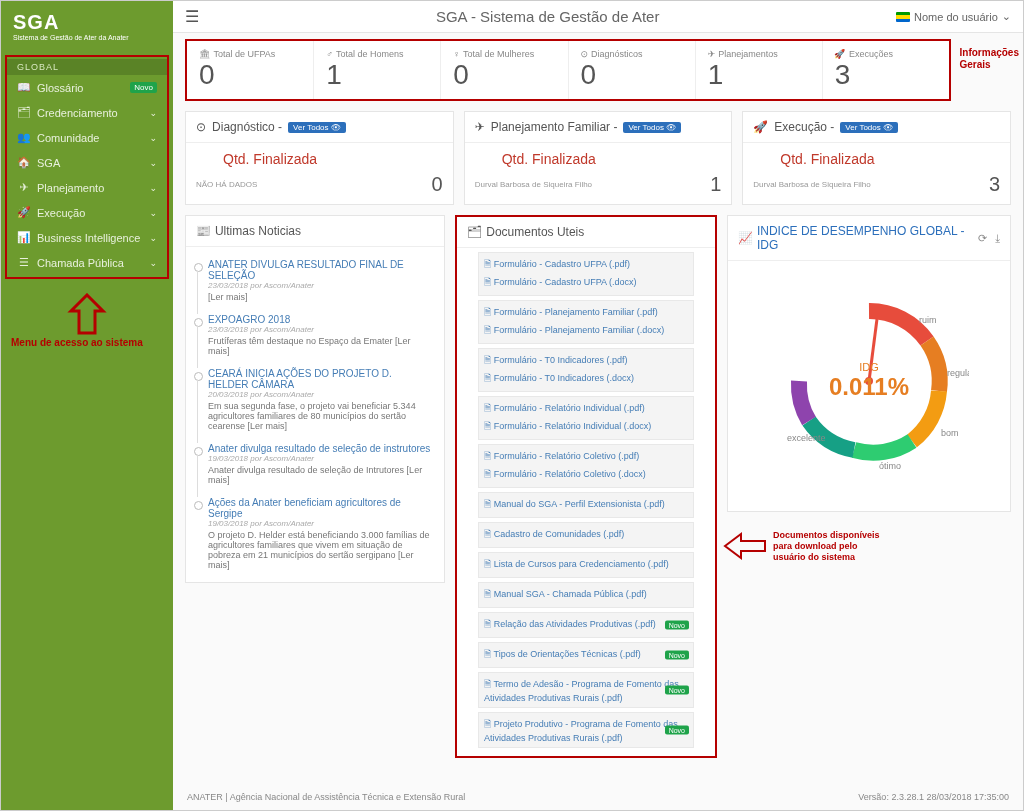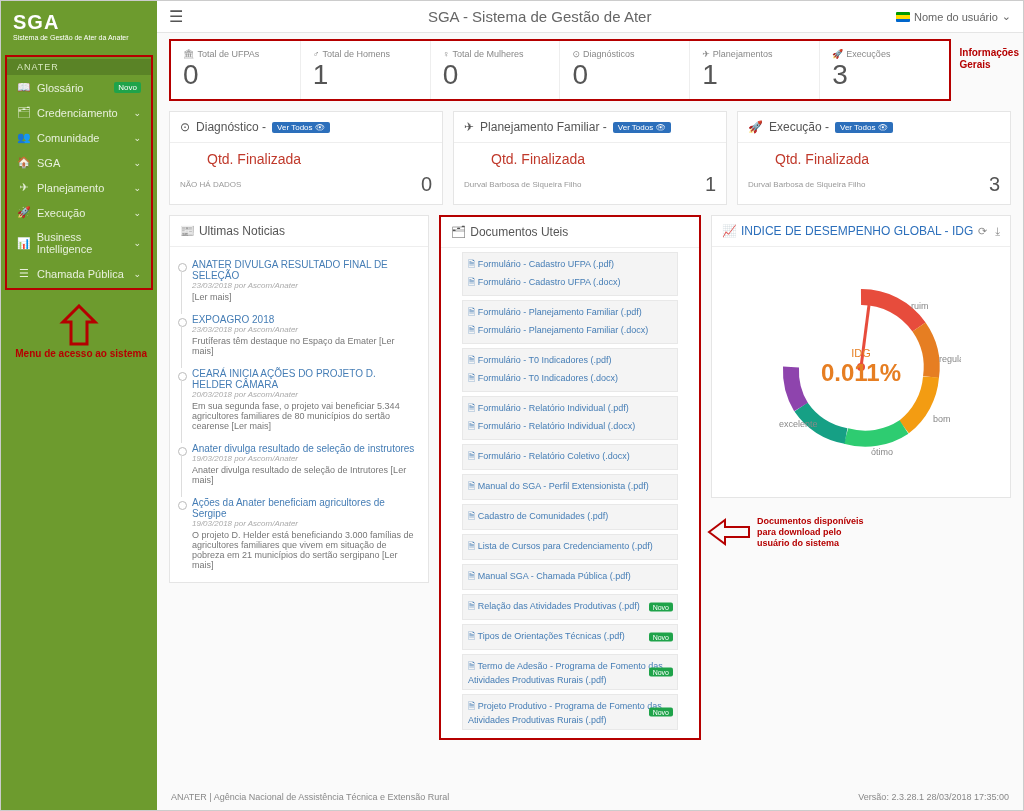--- a/index.html
+++ b/index.html
@@ -1,27 +1,27 @@
 <!DOCTYPE html>
 <html><head>
 <meta charset="utf-8">
 <style>
 * { box-sizing: border-box; margin: 0; padding: 0; }
 body { font-family: Arial, sans-serif; font-size: 11px; color: #555; background: #f5f5f5; width: 1024px; height: 811px; overflow: hidden; border: 1px solid #ccc; }
 .layout { display: flex; width: 100%; height: 100%; }
-.sidebar { width: 156px; background: #6d9b2e; color: #fff; flex-shrink: 0; }
+.sidebar { width: 172px; background: #6d9b2e; color: #fff; flex-shrink: 0; }
 .logo { padding: 10px 12px 6px; font-size: 20px; font-weight: bold; letter-spacing: 1px; }
 .logo-sub { font-size: 7px; letter-spacing: 0; display: block; font-weight: normal; }
 .menu-box { border: 2px solid #b50000; margin: 8px 4px 0; padding: 2px 0; }
 .menu-cat { background: #5a8326; font-size: 9px; padding: 3px 10px; color: #d8e8c0; letter-spacing: 1px; }
 .menu-item { display: flex; align-items: center; padding: 6px 10px; cursor: pointer; font-size: 11px; color: #e8f0dc; }
 .menu-item .mi-icon { width: 14px; margin-right: 6px; font-size: 11px; text-align: center; }
 .menu-item .mi-chev { margin-left: auto; font-size: 9px; }
 .menu-badge { background: #1fa34a; color: #fff; font-size: 8px; padding: 1px 4px; border-radius: 2px; margin-left: auto; }
-.sidebar-caption { color: #b50000; font-size: 10px; font-weight: bold; text-align: right; padding: 0 10px; }
+.sidebar-caption { color: #b50000; font-size: 10px; font-weight: bold; text-align: left; padding: 0 10px; }
 
 .main { flex: 1; display: flex; flex-direction: column; background: #fafafa; min-width: 0; }
 .topbar { background: #fff; border-bottom: 1px solid #e5e5e5; padding: 6px 12px; display: flex; align-items: center; }
 .hamburger { font-size: 16px; color: #555; cursor: pointer; }
 .app-title { flex: 1; text-align: center; font-size: 15px; color: #666; }
 .user-chip { display: flex; align-items: center; gap: 4px; font-size: 11px; color: #666; cursor: pointer; }
 .user-chip .flag { width: 14px; height: 10px; background: linear-gradient(#090 33%, #fd0 33% 66%, #06c 66%); border-radius: 1px; }
 
 .stats-row { display: flex; background: #fff; margin: 6px 12px 0; border: 2px solid #b50000; position: relative; }
 .stat { flex: 1; padding: 8px 12px; border-right: 1px solid #eee; }
@@ -77,21 +77,21 @@
 </head>
 <body>
 
 <div class="layout">
   <aside class="sidebar">
     <div class="logo">
       <span>SGA</span>
       <span class="logo-sub">Sistema de Gestão de Ater da Anater</span>
     </div>
     <div class="menu-box">
-      <div class="menu-cat">ANATER</div>
+      <div class="menu-cat">GLOBAL</div>
       <div id="menu-items">
           <div class="menu-item">
             <span class="mi-icon">📖</span>
             <span>Glossário</span>
             <span class="menu-badge">Novo</span>
           </div>
           <div class="menu-item">
             <span class="mi-icon">🗂</span>
             <span>Credenciamento</span>
             <span class="mi-chev">⌄</span>
@@ -276,20 +276,21 @@
             </div>
             <div class="doc-group">
               <span class="doc-line">🗎 Formulário - T0 Indicadores (.pdf)</span>
               <span class="doc-line">🗎 Formulário - T0 Indicadores (.docx)</span>
             </div>
             <div class="doc-group">
               <span class="doc-line">🗎 Formulário - Relatório Individual (.pdf)</span>
               <span class="doc-line">🗎 Formulário - Relatório Individual (.docx)</span>
             </div>
             <div class="doc-group">
+              <span class="doc-line">🗎 Formulário - Relatório Coletivo (.pdf)</span>
               <span class="doc-line">🗎 Formulário - Relatório Coletivo (.docx)</span>
             </div>
             <div class="doc-group">
               <span class="doc-line">🗎 Manual do SGA - Perfil Extensionista (.pdf)</span>
             </div>
             <div class="doc-group">
               <span class="doc-line">🗎 Cadastro de Comunidades (.pdf)</span>
             </div>
             <div class="doc-group">
               <span class="doc-line">🗎 Lista de Cursos para Credenciamento (.pdf)</span>

